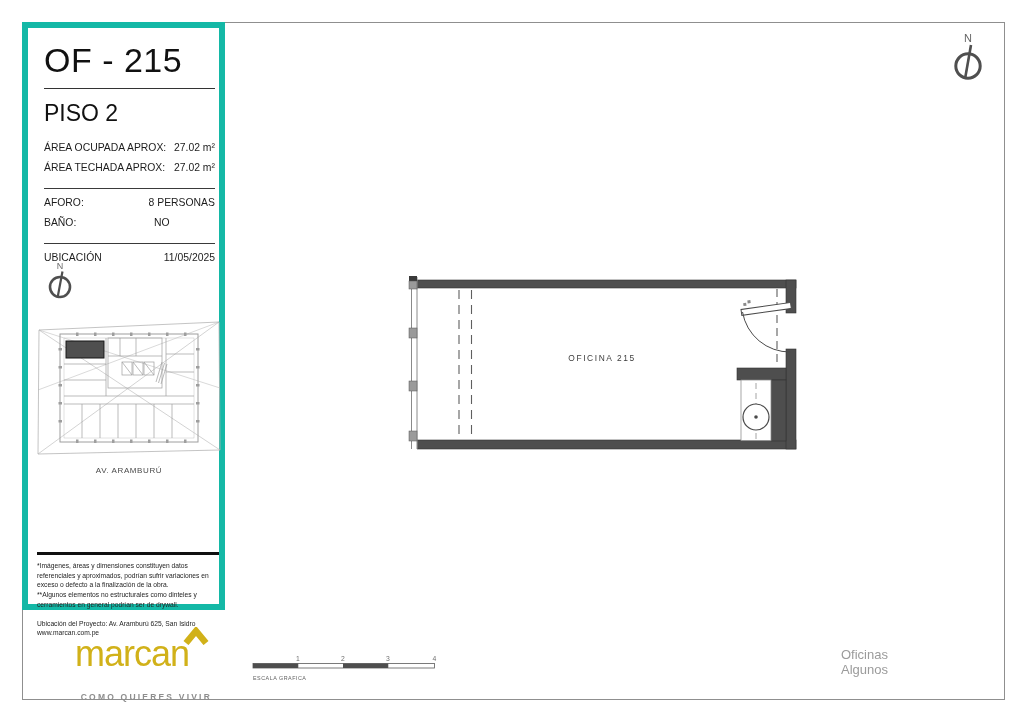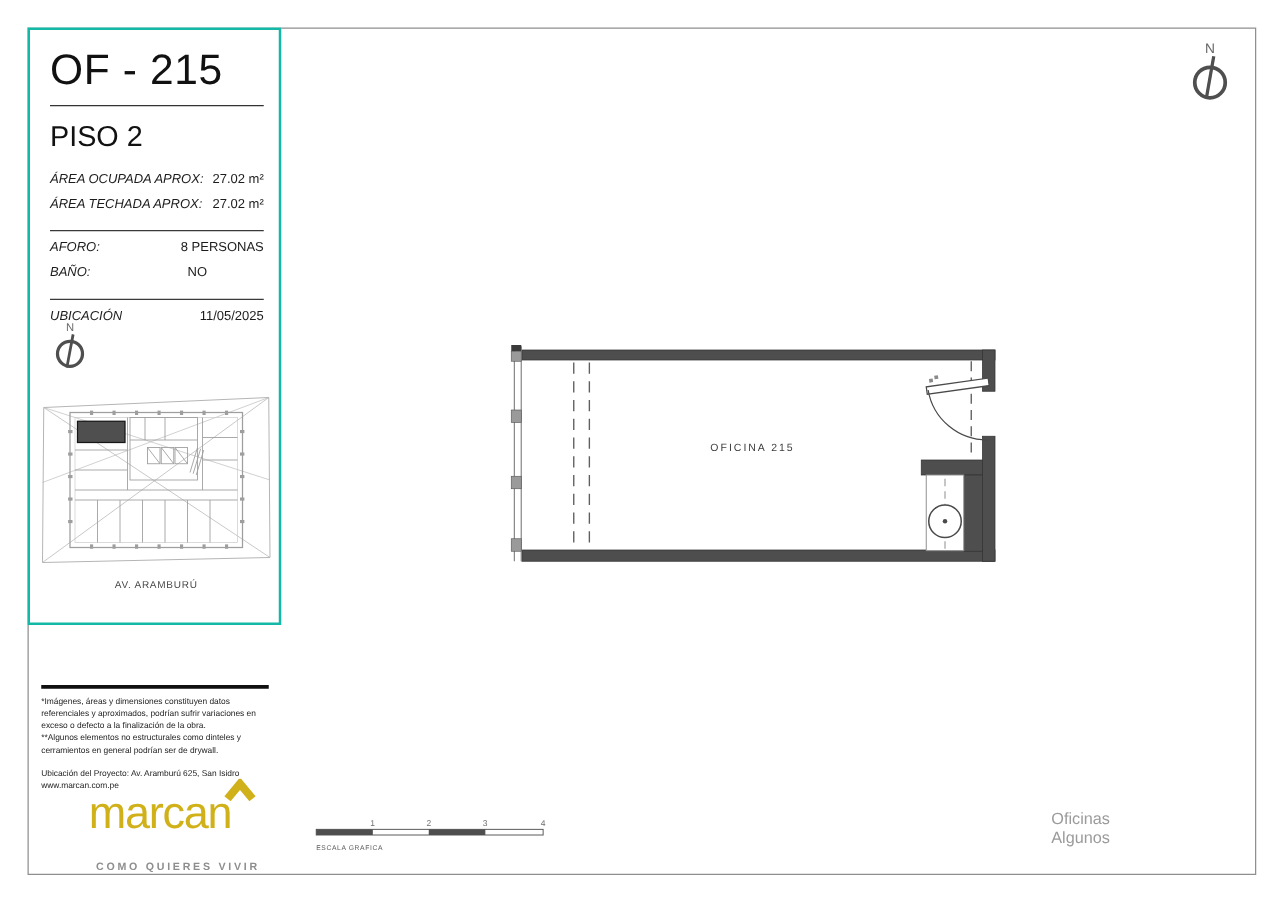--- a/index.html
+++ b/index.html
@@ -3,32 +3,32 @@
 <meta charset="utf-8">
 <style>
   html,body{margin:0;padding:0;background:#fff;}
   body{width:1024px;height:724px;position:relative;overflow:hidden;
        font-family:"Liberation Sans",sans-serif;color:#1c1c1c;}
 
   .outer-border{position:absolute;left:22px;top:22px;width:981px;height:676px;
                 border:1px solid #8f8f8f;}
 
   
-  .sidebar{position:absolute;left:22px;top:22px;width:203px;height:478px;
-           border:2px solid #14b8a6;background:#fff;box-sizing:border-box;}
+  .sidebar{position:absolute;left:22px;top:22px;width:203px;height:588px;
+           border:6px solid #14b8a6;background:#fff;box-sizing:border-box;}
   .info-block{position:absolute;left:16px;top:14px;width:171px;}
   .office-title{margin:0;font-size:34px;font-weight:400;letter-spacing:.5px;color:#111;line-height:1.1;}
   .title-rule{border:none;border-top:1.5px solid #333;margin:9px 0 0 0;}
   .floor-label{margin:11px 0 0 0;font-size:23px;font-weight:400;color:#111;}
   .rows{margin-top:15px;font-size:10.4px;}
   .row{display:flex;justify-content:space-between;align-items:baseline;height:20px;position:relative;}
   .row .val{text-align:right;}
   .row.val-left .val{position:absolute;left:110px;text-align:left;}
   .sec-rule{border:none;border-top:1px solid #3a3a3a;margin:6px 0 8px 0;}
-  .row .lbl{white-space:nowrap;font-style:italic;}
+  .row .lbl{white-space:nowrap;}
 
   
   .north{position:absolute;}
   .north-side{left:14px;top:230px;}
   .north-main{left:946px;top:30px;}
 
   
   .keyplan{position:absolute;left:8px;top:290px;width:186px;text-align:center;}
   .kp-street{margin-top:4px;font-size:8px;letter-spacing:.6px;color:#4a4a4a;}
   .kp-line{stroke:#9e9e9e;fill:none;}

